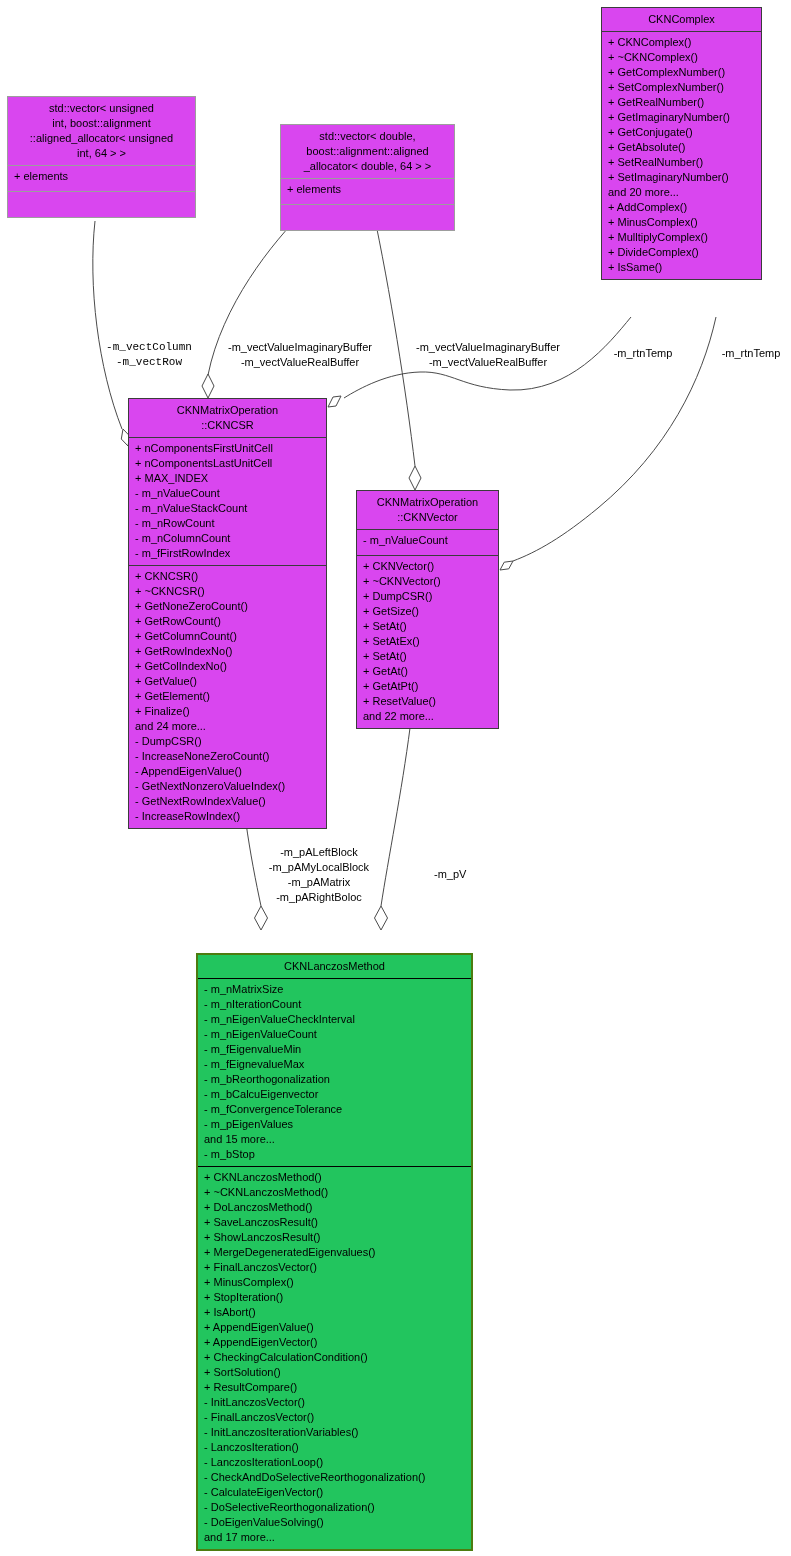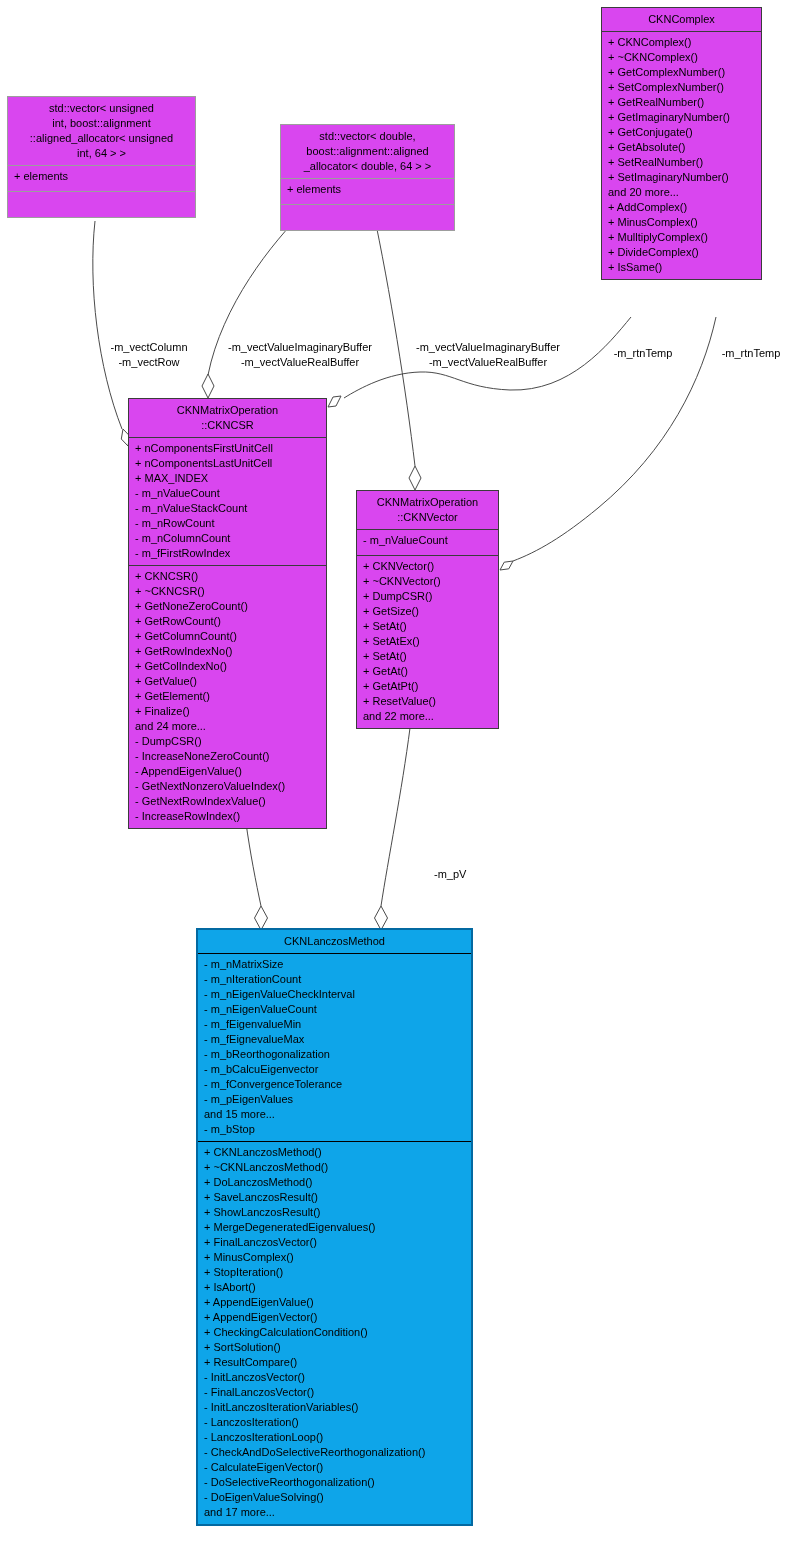--- a/index.html
+++ b/index.html
@@ -20,21 +20,21 @@
     position: absolute; left: 0; top: 0;
     width: 791px; height: 1556px;
   }
   .uml-node {
     position: absolute;
     background: #d946ef;
     border: 1px solid #3c3c3c;
     box-sizing: border-box;
   }
   .uml-node.tmpl { border-color: #9d9d9d; }
-  .uml-node.hl  { background: #0ea5e9; border: 2px solid #0369a1; }
+  .uml-node.hl  { background: #22c55e; border: 2px solid #4d7c0f; margin-top: 25px; }
   .ttl {
     text-align: center;
     white-space: pre-line;
     padding: 4px 5px 4px 5px;
   }
   .sec {
     border-top: 1px solid #3c3c3c;
     padding: 3px 6px 4px 6px;
     min-height: 18px;
   }
@@ -211,23 +211,27 @@
         <div class="ln">- LanczosIteration()</div>
         <div class="ln">- LanczosIterationLoop()</div>
         <div class="ln">- CheckAndDoSelectiveReorthogonalization()</div>
         <div class="ln">- CalculateEigenVector()</div>
         <div class="ln">- DoSelectiveReorthogonalization()</div>
         <div class="ln">- DoEigenValueSolving()</div>
         <div class="ln">and 17 more...</div>
       </div>
   </div>
 
-  <div class="elabel" style="left:88px; top:340px; width:122px;">-m_vectColumn
+  <div class="elabel" style="left:88px; top:340px; width:122px;font-family:Liberation Mono, monospace;">-m_vectColumn
 -m_vectRow</div>
   <div class="elabel" style="left:218px; top:340px; width:164px;">-m_vectValueImaginaryBuffer
 -m_vectValueRealBuffer</div>
   <div class="elabel" style="left:402px; top:340px; width:172px;">-m_vectValueImaginaryBuffer
 -m_vectValueRealBuffer</div>
   <div class="elabel" style="left:606px; top:346px; width:74px;">-m_rtnTemp</div>
   <div class="elabel" style="left:714px; top:346px; width:74px;">-m_rtnTemp</div>
+  <div class="elabel" style="left:255px; top:845px; width:128px;">-m_pALeftBlock
+-m_pAMyLocalBlock
+-m_pAMatrix
+-m_pARightBoloc</div>
   <div class="elabel left" style="left:398px; top:867px; width:44px;margin-left:36px;">-m_pV</div>
 
 </div>
 
 </body></html>

